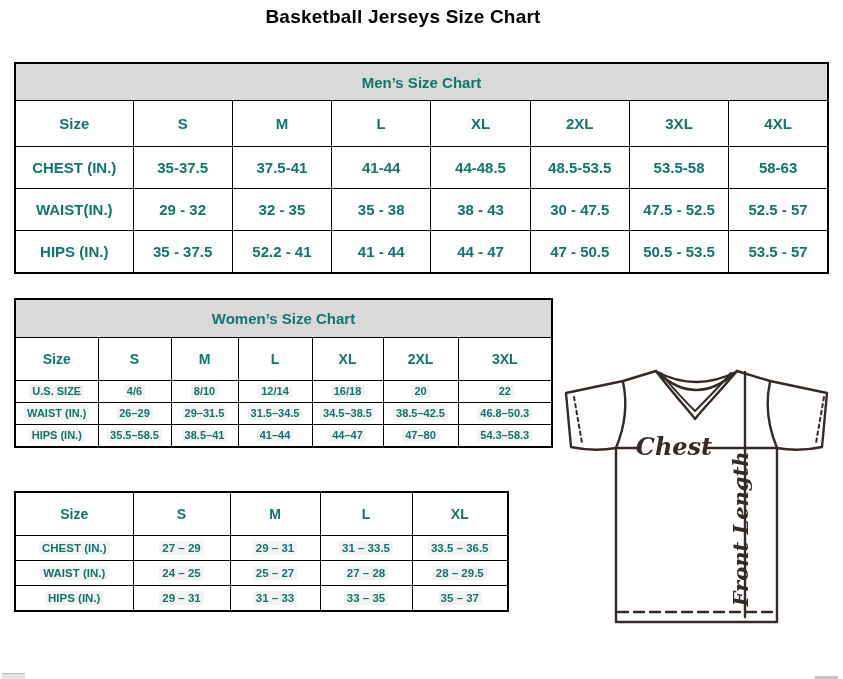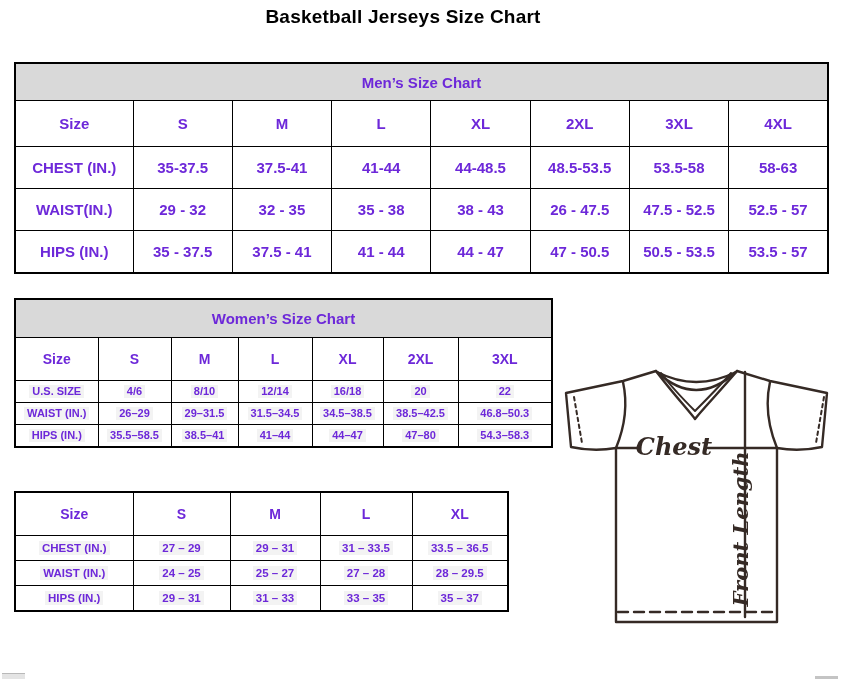--- a/index.html
+++ b/index.html
@@ -2,21 +2,21 @@
 <html><head>
 <meta charset="utf-8">
 <style>
   html,body{margin:0;padding:0;background:#fff;}
   #canvas{position:relative;width:843px;height:679px;background:#ffffff;overflow:hidden;
           font-family:"Liberation Sans",sans-serif;color:#000;padding-left:25px;}
   .page-title{position:absolute;left:0;top:6px;width:806px;text-align:center;
               font-size:19px;font-weight:bold;letter-spacing:0.2px;}
   table.sizetable{position:absolute;border-collapse:collapse;table-layout:fixed;
                   border:2px solid #000;background:#fff;text-align:center;
-                  font-weight:bold;color:#6d28d9;}
+                  font-weight:bold;color:#0f766e;}
   table.sizetable td{border:1px solid #000;vertical-align:middle;padding:0;overflow:hidden;}
   tr.band td{background:#d9d9d9;font-size:15px;}
   
   #men{left:14px;top:62px;width:815px;}
   #men tr.band td{height:36px;}
   #men tr.hdr td{height:45px;font-size:15px;}
   #men tr.data td{height:41px;font-size:15px;}
   #men td.lbl{font-size:14px;}
   
   #women{left:14px;top:298px;width:537px;}
@@ -78,28 +78,28 @@
         <td>48.5-53.5</td>
         <td>53.5-58</td>
         <td>58-63</td>
       </tr>
       <tr class="data">
         <td class="lbl">WAIST(IN.)</td>
         <td>29 - 32</td>
         <td>32 - 35</td>
         <td>35 - 38</td>
         <td>38 - 43</td>
-        <td>26 - 47.5</td>
+        <td>30 - 47.5</td>
         <td>47.5 - 52.5</td>
         <td>52.5 - 57</td>
       </tr>
       <tr class="data">
         <td class="lbl">HIPS (IN.)</td>
         <td>35 - 37.5</td>
-        <td>37.5 - 41</td>
+        <td>52.2 - 41</td>
         <td>41 - 44</td>
         <td>44 - 47</td>
         <td>47 - 50.5</td>
         <td>50.5 - 53.5</td>
         <td>53.5 - 57</td>
       </tr>
     </tbody>
   </table>
 
   <table class="sizetable" id="women">

